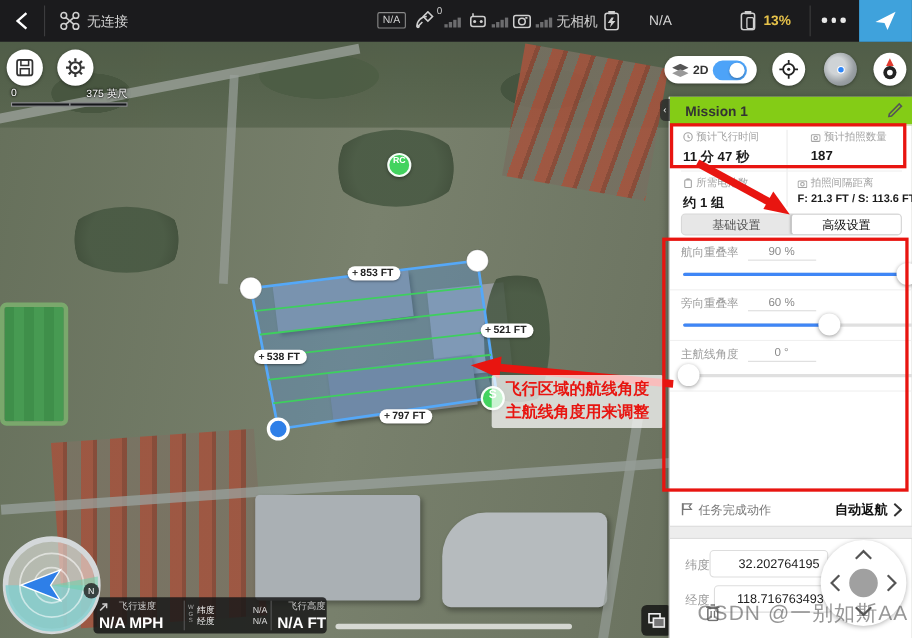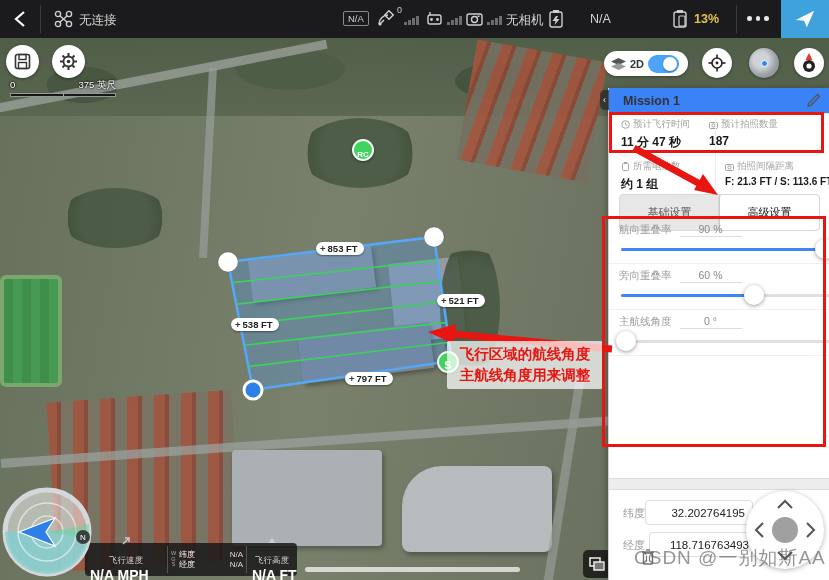--- a/index.html
+++ b/index.html
@@ -56,21 +56,21 @@
   #minimap .dot { width:7px; height:7px; border-radius:50%; background:#2e86f7; border:1.5px solid #fff; }
 
   .scale-wrap { position:absolute; left:10px; top:79px; width:106px; z-index:9; color:#fff;
         text-shadow:0 0 2px #000,0 0 2px #000; font-size:9.5px; }
   .scale-row { display:flex; justify-content:space-between; }
   .scale-bar { margin-top:1px; height:4px; background:#15171a; border:1px solid rgba(255,255,255,.55); position:relative; }
   .scale-bar::after { content:""; position:absolute; left:50%; top:0; width:1px; height:100%; background:rgba(255,255,255,.65); }
 
   
   .marker-green { position:absolute; z-index:8; border-radius:50%; background:#42d35f; border:2.5px solid rgba(255,255,255,.95);
-        color:#fff; font-weight:bold; display:flex; align-items:flex-end; justify-content:center; box-shadow:0 1px 3px rgba(0,0,0,.4); }
+        color:#fff; font-weight:bold; display:flex; align-items:flex-start; justify-content:center; box-shadow:0 1px 3px rgba(0,0,0,.4); }
 
   
   .anno-box { position:absolute; left:447px; top:341px; width:156px; z-index:41; background:rgba(255,255,255,.72);
         border-radius:2px; padding:3px 4px; text-align:center; }
   .anno-box div { color:#e81510; font-weight:bold; font-size:14.5px; line-height:21px; white-space:nowrap; }
   .red-box { position:absolute; border:3px solid #e81510; z-index:42; pointer-events:none; }
 
   
   #topbar { position:absolute; left:0; top:0; width:829px; height:38px; background:#1b1b1d; z-index:50; color:#d8d8d8; }
   #topbar .vdiv { position:absolute; top:5px; width:1px; height:28px; background:#3c3c3e; }
@@ -80,34 +80,34 @@
   .bars { position:absolute; top:16px; display:flex; align-items:flex-end; gap:1.5px; }
   .bars i { display:block; width:2.5px; background:#6c6c6e; }
   .takeoff { position:absolute; right:0; top:0; width:48px; height:38px; background:#3fa2dc; display:flex; align-items:center; justify-content:center; }
   .dots { position:absolute; left:747px; top:16px; display:flex; gap:4px; }
   .dots i { width:4.5px; height:4.5px; border-radius:50%; background:#e8e8e8; }
 
   
   #panel { position:absolute; left:608px; top:88px; width:221px; height:492px; background:#fff; z-index:20;
         border-left:1px solid #cfcfcf; box-shadow:-2px 0 6px rgba(0,0,0,.25); font-size:11px; }
   .p-abs { position:absolute; }
-  #p-header { left:0; top:0; width:221px; height:26px; background:#3b82f6; border-bottom:1px solid #e6e6e6; }
+  #p-header { left:0; top:0; width:221px; height:26px; background:#84cc16; border-bottom:1px solid #e6e6e6; }
   #p-title { position:absolute; left:14px; top:6px; font-size:12.5px; font-weight:bold; color:#333; }
   #p-edit { position:absolute; right:9px; top:5px; }
   .collapse { position:absolute; left:600px; top:90px; width:9px; height:20px; background:rgba(40,40,40,.75);
         border-radius:5px 0 0 5px; z-index:21; color:#fff; font-size:9px; display:flex; align-items:center; justify-content:center; }
 
   .stat-cell { position:absolute; }
   .stat-lab { display:flex; align-items:center; gap:3px; font-size:9.5px; color:#a3a3a3; white-space:nowrap; }
   .stat-val { margin-top:3px; font-size:12px; font-weight:bold; color:#1a1a1a; white-space:nowrap; }
   .stat-val.small { font-size:10px; }
   .stats-vdiv { position:absolute; left:106px; top:30px; width:1px; height:70px; background:#ececec; }
   .stats-hdiv { position:absolute; left:10px; top:67px; width:201px; height:1px; background:#f0f0f0; }
 
-  .seg { position:absolute; left:10px; top:106px; width:201px; height:37px; display:flex; background:#e7e7e7;
+  .seg { position:absolute; left:10px; top:106px; width:201px; height:20px; display:flex; background:#e7e7e7;
         border:1px solid #d8d8d8; border-radius:4px; overflow:hidden; }
   .seg .tab { flex:1; display:flex; align-items:center; justify-content:center; font-size:11px; color:#555; }
   .seg .tab.active { background:#fff; color:#111; border-left:1px solid #c8c8c8; border-radius:3px; box-shadow:0 0 2px rgba(0,0,0,.2); }
 
   #sliders { position:absolute; left:0; top:130px; width:257px; }
   .slider-row { position:relative; height:46px; padding:5px 10px 0; border-bottom:1px solid #f0f0f0; }
   .sl-labline { display:flex; align-items:flex-end; gap:8px; }
   .sl-label { font-size:10.5px; color:#9c9c9c; white-space:nowrap; }
   .sl-value { min-width:62px; text-align:center; font-size:10.5px; color:#8a8a8a; border-bottom:1px solid #ddd; padding-bottom:1px; white-space:nowrap; }
   .sl-note { font-size:13px; font-weight:bold; color:#e81510; margin-left:2px; white-space:nowrap; }
@@ -131,21 +131,21 @@
   #dpad { position:absolute; left:137px; top:403px; width:78px; height:78px; border-radius:50%; background:#fff;
         box-shadow:0 1px 5px rgba(0,0,0,.3); }
   #dpad .center { position:absolute; left:26px; top:26px; width:26px; height:26px; border-radius:50%; background:#a0a0a0; }
   #dpad svg { position:absolute; }
 
   
   #telemetry { position:absolute; left:85px; top:543px; width:212px; height:33px; background:rgba(25,25,25,.85);
         border-radius:4px; display:flex; z-index:15; color:#eee; }
   .tele-div { width:1px; background:#555; margin:3px 0; }
   .tele-col { padding:2px 5px; display:flex; flex-direction:column; justify-content:center; }
-  .tele-lab { font-size:8.5px; color:#ccc; white-space:nowrap; display:flex; gap:10px; align-items:center;flex-direction:column; }
+  .tele-lab { font-size:8.5px; color:#ccc; white-space:nowrap; display:flex; gap:10px; align-items:center; }
   .tele-val { font-size:14px; font-weight:bold; color:#fff; white-space:nowrap; }
   .wgs { font-size:5.5px; color:#aaa; line-height:5.5px; margin-right:3px; align-self:center; text-align:center; }
   .gps-row { display:flex; justify-content:space-between; width:64px; font-size:8px; line-height:10px; }
   .gps-row .v { color:#ddd; }
 
   #compass { position:absolute; left:2px; top:487px; width:90px; height:90px; z-index:16; }
   #homebar { position:absolute; left:305px; top:567px; width:215px; height:5px; border-radius:3px; background:rgba(255,255,255,.7); z-index:15; }
   #layerbtn { position:absolute; left:583px; top:550px; width:28px; height:28px; border-radius:5px; background:rgba(15,15,15,.78);
         display:flex; align-items:center; justify-content:center; z-index:15; }
   #watermark { position:absolute; left:634px; top:545px; z-index:60; font-size:19px; color:rgba(85,85,85,.62);
@@ -366,21 +366,21 @@
     <div class="stat-cell" style="left:12px;top:30px;">
       <div class="stat-lab">
         <svg width="9" height="9" viewBox="0 0 9 9">
             <circle cx="4.5" cy="4.5" r="3.8" fill="none" stroke="#a3a3a3" stroke-width="1"></circle>
             <polyline points="4.5,2.5 4.5,4.5 6.2,5.5" fill="none" stroke="#a3a3a3" stroke-width="1"></polyline>
           </svg>
         <span>预计飞行时间</span>
       </div>
       <div class="stat-val">11 分 47 秒</div>
     </div>
-    <div class="stat-cell" style="left:100px;top:30px;">
+    <div class="stat-cell" style="left:128px;top:30px;">
       <div class="stat-lab">
         <svg width="9" height="8" viewBox="0 0 9 8">
             <rect x="0.5" y="1.5" width="8" height="6" rx="1" fill="none" stroke="#a3a3a3" stroke-width="1"></rect>
             <circle cx="4.5" cy="4.5" r="1.6" fill="none" stroke="#a3a3a3" stroke-width="1"></circle>
           </svg>
         <span>预计拍照数量</span>
       </div>
       <div class="stat-val">187</div>
     </div>
     <div class="stat-cell" style="left:12px;top:72px;">
@@ -443,20 +443,31 @@
         </div>
         <div class="trackwrap">
             <div class="track">
               <div class="fill" style="width: 3%;"></div>
             </div>
             <div class="handle" style="left: calc(3% - 10px);"></div>
           </div>
       </div>
     </div>
 
+    <div id="finish-row">
+      <svg width="11" height="12" viewBox="0 0 11 12">
+        <line x1="1.5" y1="0.5" x2="1.5" y2="11.5" stroke="#777" stroke-width="1.3"></line>
+        <path d="M2,1 L9.5,1 L7.5,3.5 L9.5,6 L2,6 Z" fill="none" stroke="#777" stroke-width="1.1"></path>
+      </svg>
+      <span class="flab">任务完成动作</span>
+      <span class="fval">自动返航</span>
+      <svg width="8" height="13" viewBox="0 0 8 13">
+        <polyline points="1,1 7,6.5 1,12" fill="none" stroke="#333" stroke-width="1.8"></polyline>
+      </svg>
+    </div>
 
     <div id="p-gap"></div>
 
     <span class="coord-label" style="left:14px;top:418px;">纬度</span>
     <input class="coord-input" style="left: 36px; top: 412px;" value="32.202764195">
     <span class="coord-label" style="left:14px;top:450px;">经度</span>
     <input class="coord-input" style="left: 40px; top: 444px;" value="118.716763493">
 
     <div id="dpad">
       <svg style="left:31px;top:8px;" width="16" height="10" viewBox="0 0 16 10">

